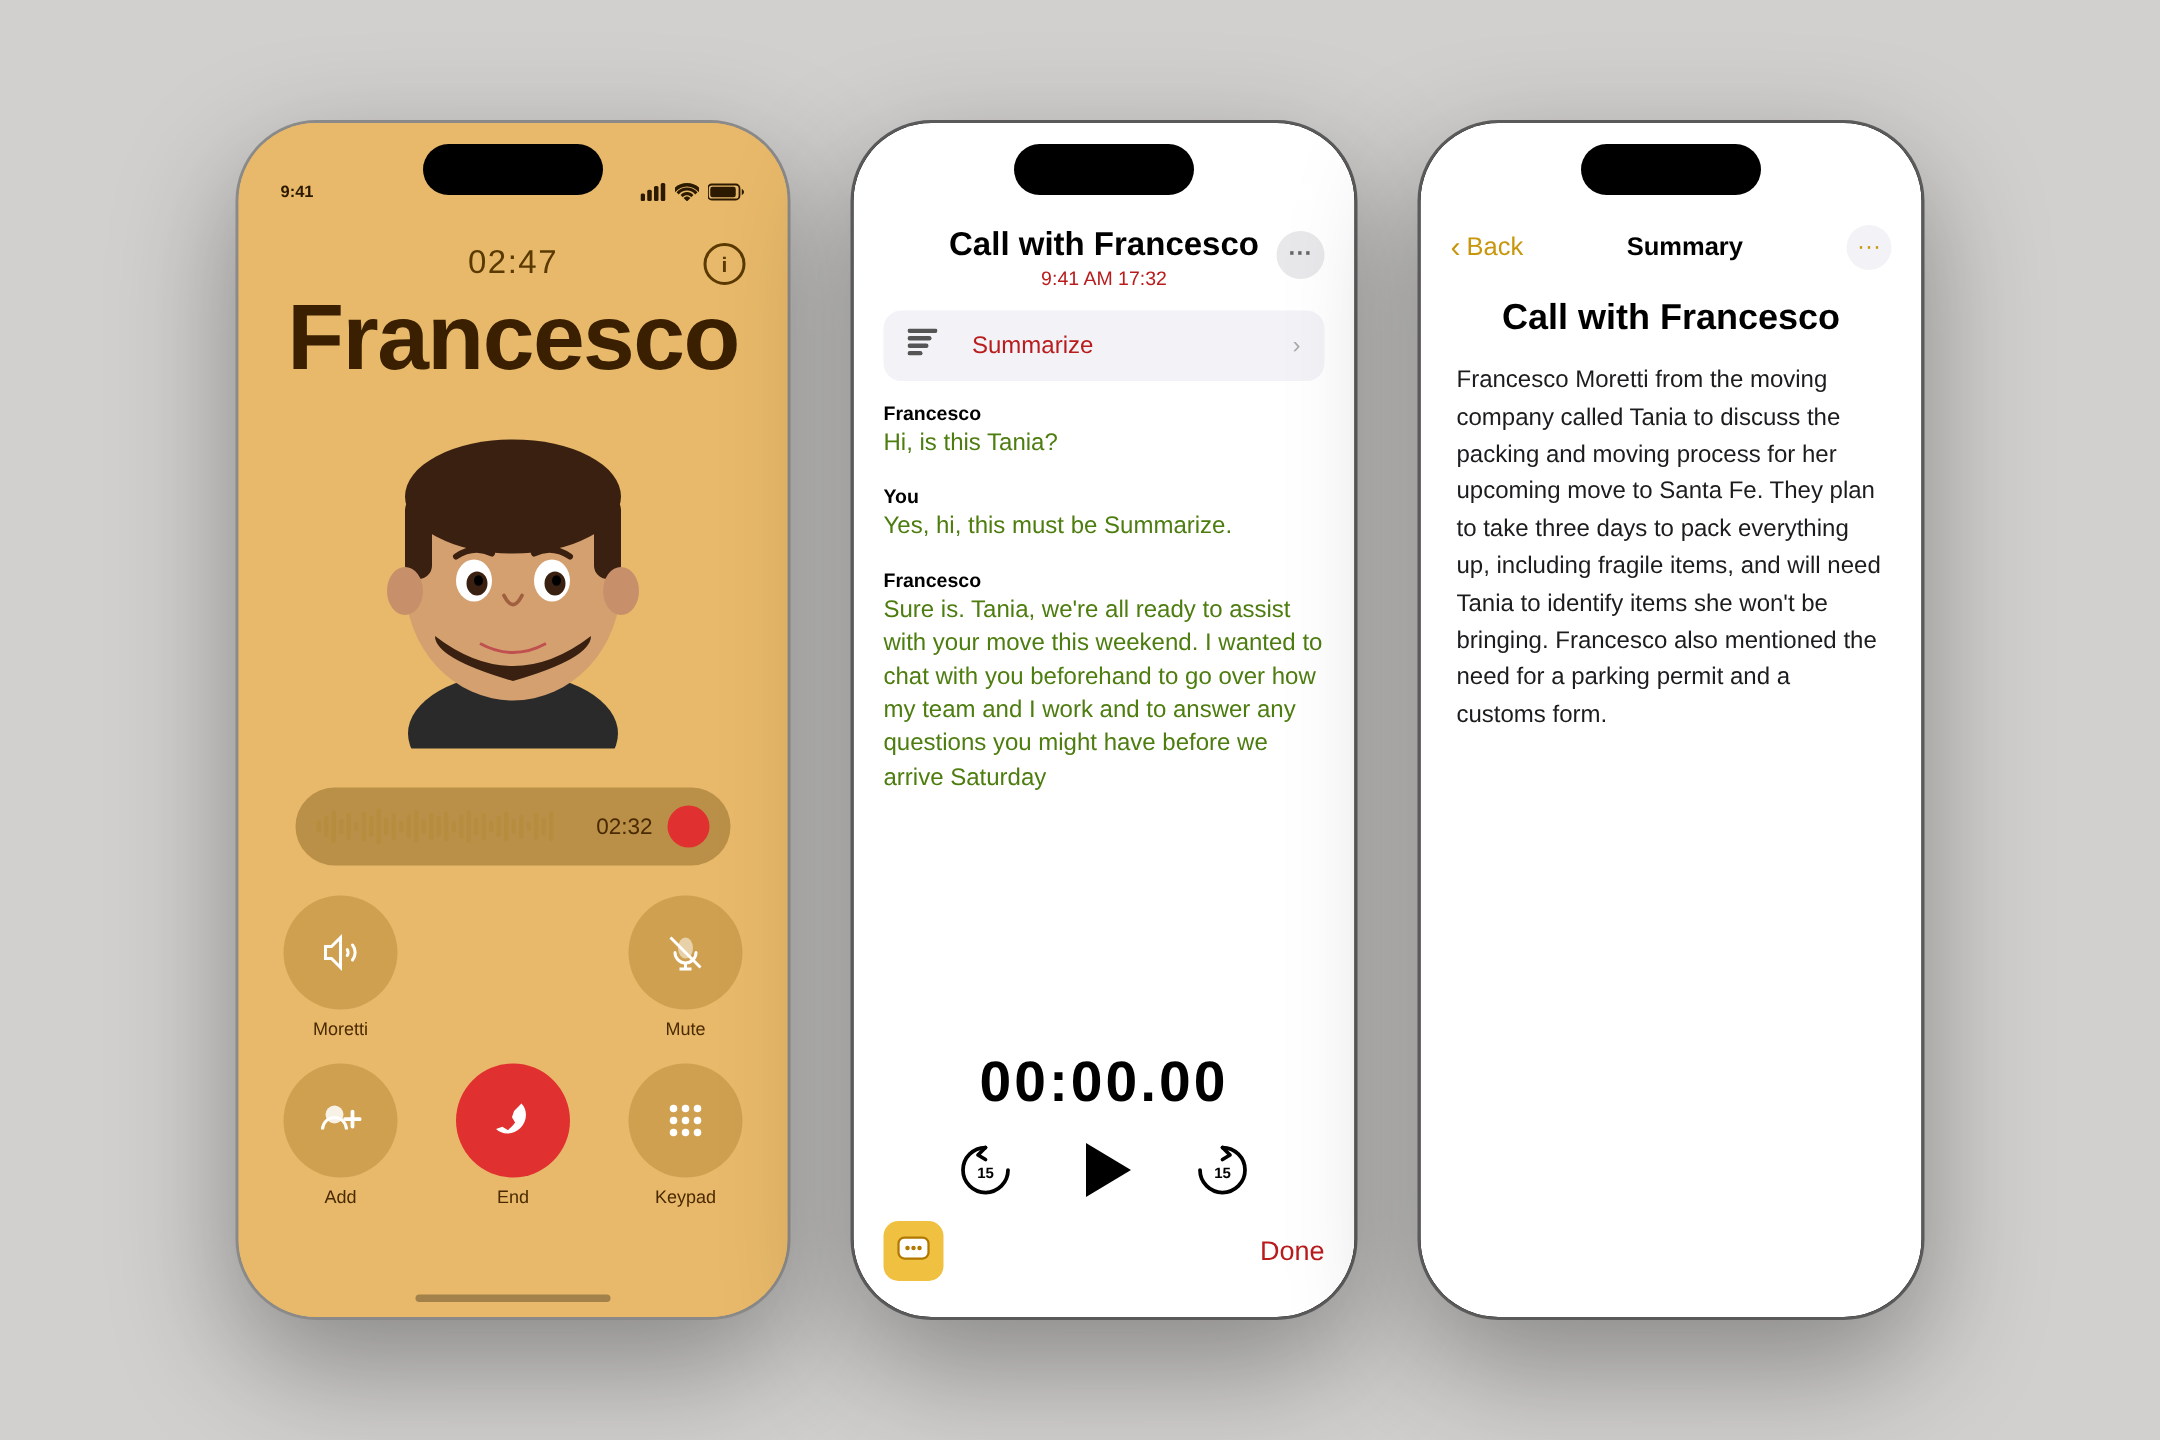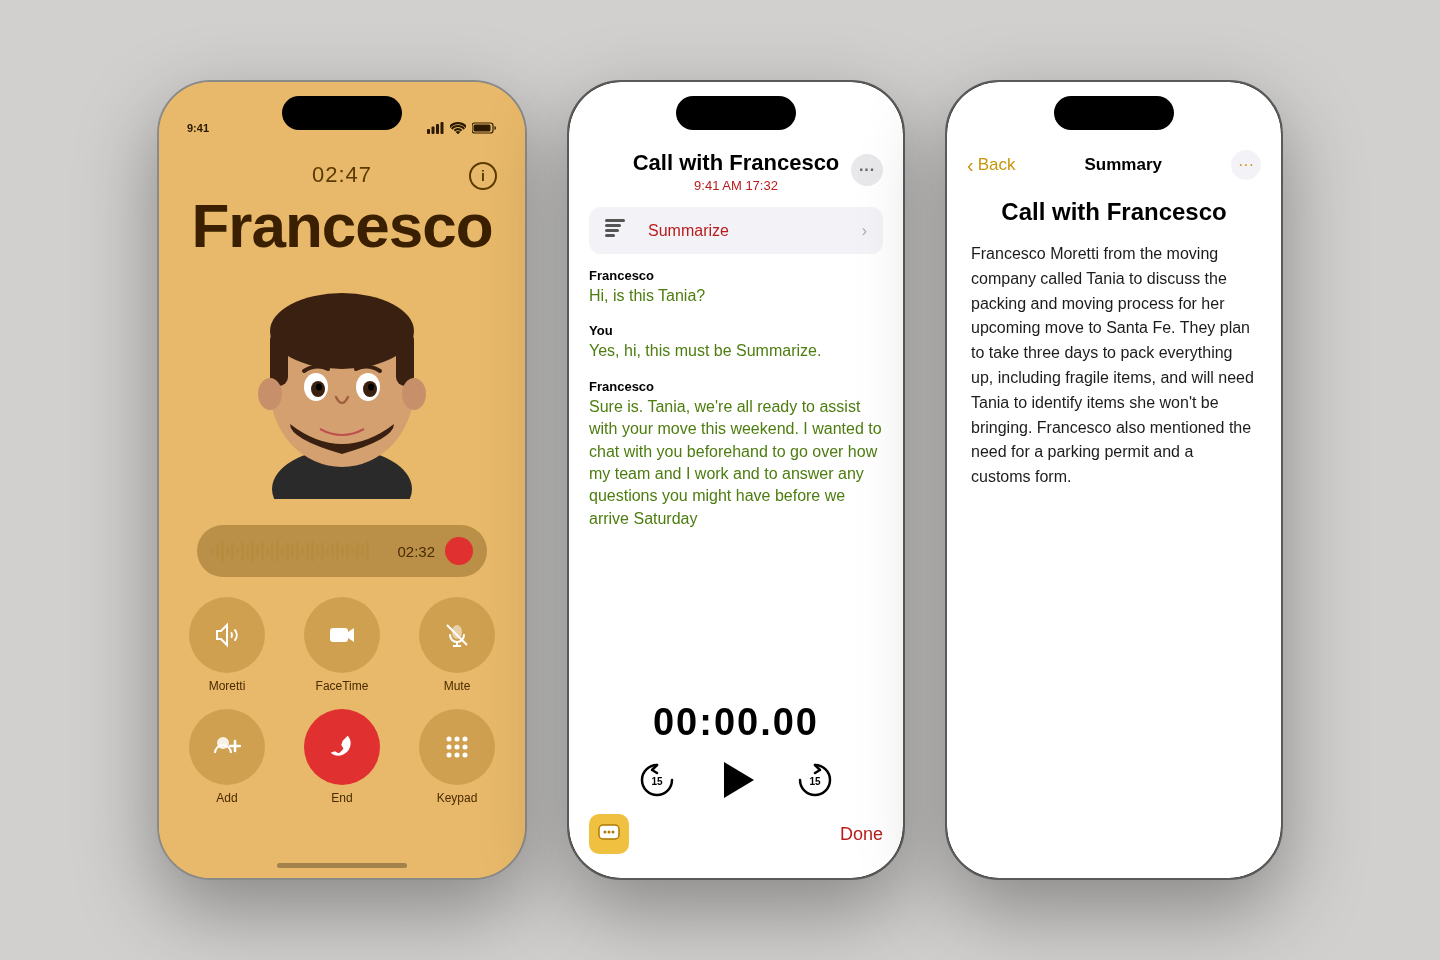--- a/index.html
+++ b/index.html
@@ -578,29 +578,20 @@
 
     <div class="call-controls">
       <div class="controls-row">
         <div class="ctrl-wrapper">
           <div class="ctrl-btn">
             <svg width="28" height="28" viewBox="0 0 28 28">
                 <path d="M4 10h4l6-6v20l-6-6H4V10zm14.5 2a4 4 0 0 1 0 4m3.5-7a8 8 0 0 1 0 10" stroke="#fff" stroke-width="2" fill="none" stroke-linecap="round"></path>
               </svg>
           </div>
           <span class="ctrl-label">Moretti</span>
-        </div>
-        <div class="ctrl-wrapper">
-          <div class="ctrl-btn">
-            <svg width="28" height="28" viewBox="0 0 28 28">
-                <rect x="2" y="7" width="18" height="14" rx="3" fill="#fff"></rect>
-                <path d="M20 11l6-4v14l-6-4V11z" fill="#fff"></path>
-              </svg>
-          </div>
-          <span class="ctrl-label">FaceTime</span>
         </div>
         <div class="ctrl-wrapper">
           <div class="ctrl-btn">
             <svg width="28" height="28" viewBox="0 0 28 28">
                 <ellipse cx="14" cy="11" rx="5" ry="7" fill="#fff" opacity="0.5"></ellipse>
                 <path d="M7 14a7 7 0 0 0 14 0" stroke="#fff" stroke-width="2" fill="none" stroke-linecap="round"></path>
                 <line x1="14" y1="21" x2="14" y2="25" stroke="#fff" stroke-width="2"></line>
                 <line x1="10" y1="25" x2="18" y2="25" stroke="#fff" stroke-width="2"></line>
                 <line x1="4" y1="4" x2="24" y2="24" stroke="#fff" stroke-width="2"></line>
               </svg>

